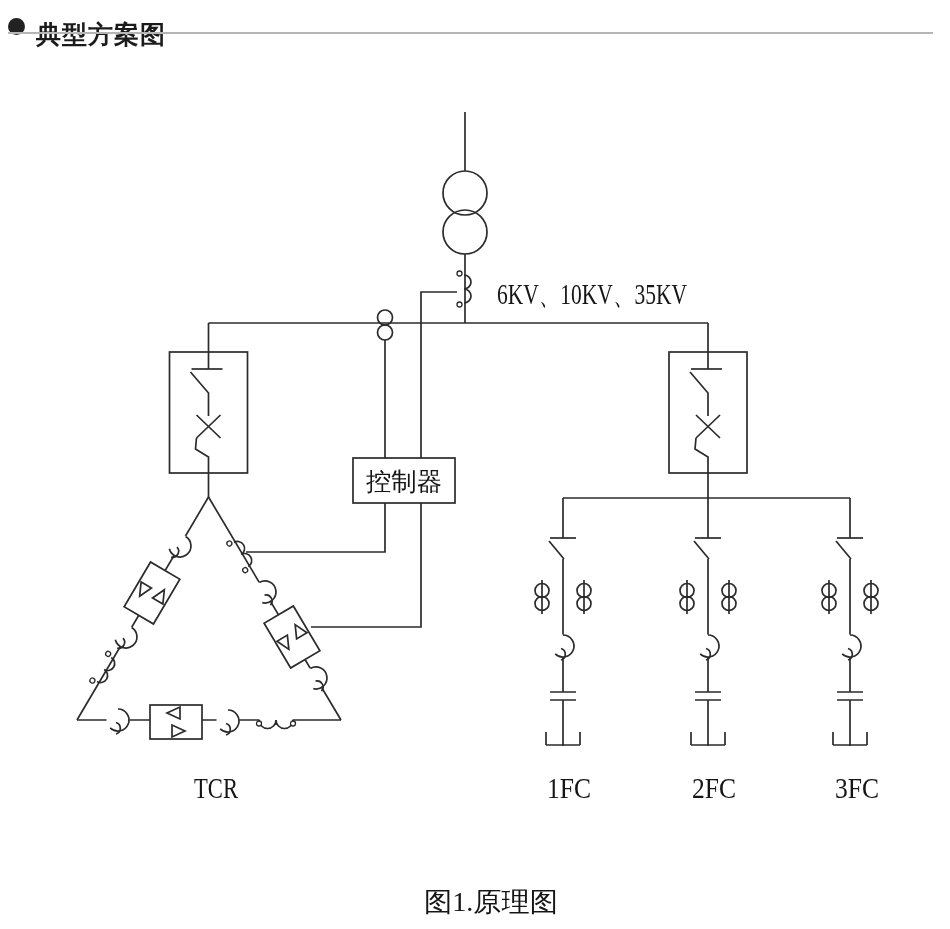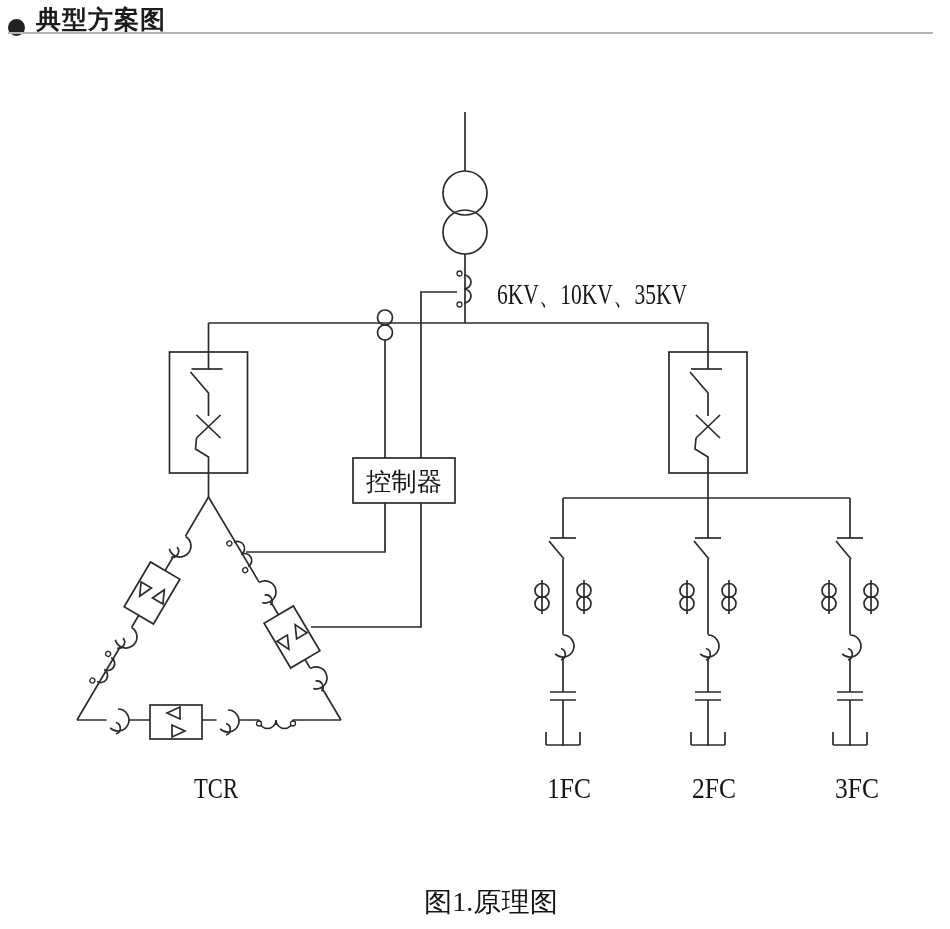--- a/index.html
+++ b/index.html
@@ -1,18 +1,18 @@
 <!DOCTYPE html>
 <html style="--line: #2b2b2b; --text: #151515; --rule: #b5b5b5; --bg: #ffffff;"><head>
 <meta charset="utf-8">
 <style>
   html,body{margin:0;padding:0;background:#fff;}
   .canvas{position:relative;width:950px;height:929px;background:var(--bg,#fff);overflow:hidden;
           font-family:"Liberation Sans",sans-serif;}
-  .header{position:absolute;top:3px;left:8px;display:flex;align-items:flex-end;gap:11px;}
+  .header{position:absolute;top:18px;left:8px;display:flex;align-items:flex-start;gap:11px;}
   .bullet{width:17px;height:17px;border-radius:50%;background:#222;flex:0 0 auto;}
   .title{font-weight:bold;font-size:25px;color:#1b1b1b;letter-spacing:1px;}
   .rule{position:absolute;top:32px;left:8px;width:925px;height:2px;background:var(--rule,#b5b5b5);}
   svg{position:absolute;left:0;top:0;}
   .st{stroke:var(--line,#2b2b2b);stroke-width:1.7;fill:none;stroke-linejoin:miter;stroke-linecap:butt;}
   .stf{stroke:var(--line,#2b2b2b);stroke-width:1.7;fill:#fff;}
   .mask{fill:#fff;stroke:none;}
   .dot{stroke:var(--line,#2b2b2b);stroke-width:1.3;fill:#fff;}
   .lbl{fill:var(--text,#151515);font-family:"Liberation Serif","DejaVu Serif",serif;}
 </style>

